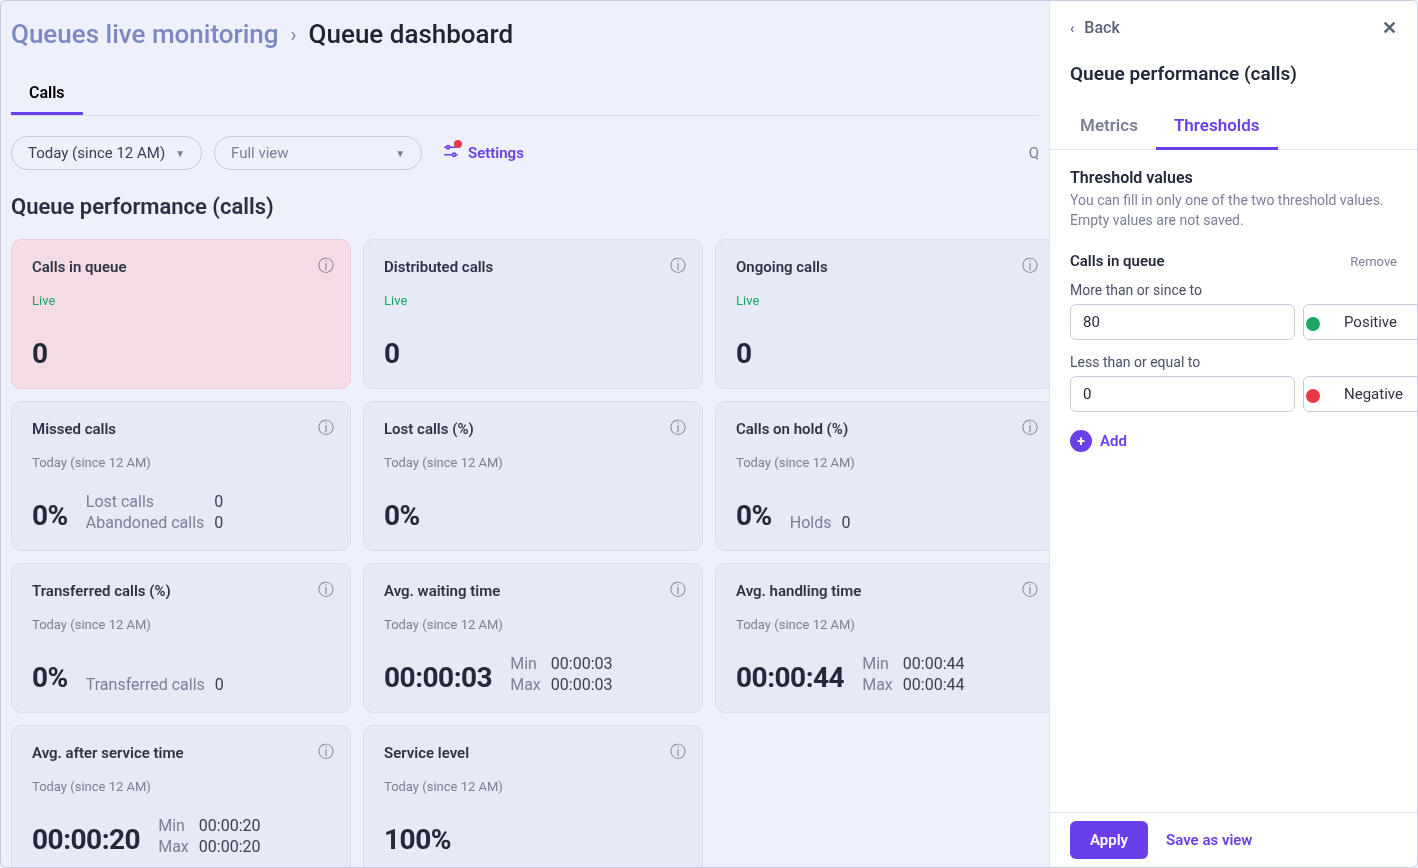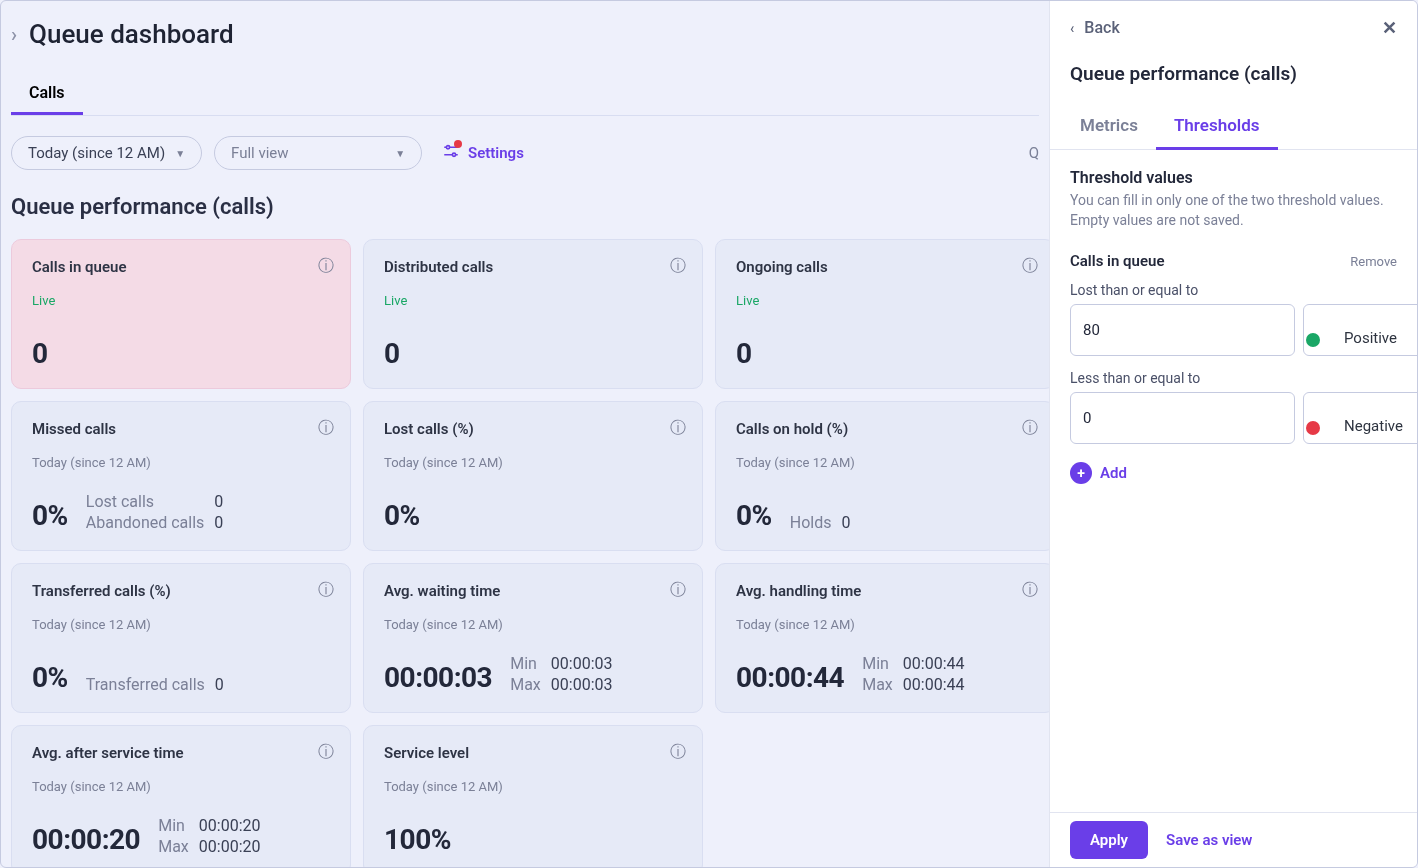--- a/index.html
+++ b/index.html
@@ -55,21 +55,21 @@
     .side-body { padding: 18px 20px; flex: 1; overflow: auto; }
     .thresh-heading { font-size: 16px; font-weight: 600; color: #23283a; margin-bottom: 4px; }
     .thresh-help { font-size: 14px; color: #7b8097; line-height: 1.4; margin-bottom: 22px; }
 
     .metric-row { display: flex; align-items: center; justify-content: space-between; margin-bottom: 12px; }
     .metric-name { font-size: 15px; font-weight: 600; color: #23283a; }
     .remove-link { font-size: 13px; color: #7b8097; cursor: pointer; }
 
     .field-label { font-size: 14px; color: #4a5068; margin-bottom: 6px; }
     .field-row { display: flex; gap: 8px; margin-bottom: 14px; }
-    .field-input { flex: 1; border: 1px solid #c5cae0; border-radius: 6px; padding: 16px 12px; font-size: 15px; color: #23283a; }
+    .field-input { flex: 1; border: 1px solid #c5cae0; border-radius: 6px; padding: 8px 12px; font-size: 15px; color: #23283a; }
     .status-select { width: 160px; border: 1px solid #c5cae0; border-radius: 6px; padding: 8px 2px; font-size: 15px; display: flex; align-items: flex-end; gap: 24px; cursor: pointer; }
     .status-dot { width: 14px; height: 14px; border-radius: 50%; flex-shrink: 0; }
     .status-dot.positive { background: #1aa766; }
     .status-dot.negative { background: #e63946; }
     .status-select .caret { margin-left: auto; }
 
     .add-btn { display: inline-flex; align-items: center; gap: 8px; margin-top: 4px; cursor: pointer; }
     .add-circle { width: 22px; height: 22px; border-radius: 50%; background: #6a3ee8; color: #fff; display: flex; align-items: center; justify-content: center; font-size: 14px; font-weight: 700; }
     .add-text { color: #6a3ee8; font-size: 15px; font-weight: 600; }
 
@@ -78,20 +78,21 @@
     .save-view { color: #6a3ee8; font-size: 15px; font-weight: 600; cursor: pointer; }
 
     .ellipsis { white-space: nowrap; overflow: hidden; text-overflow: ellipsis; }
   </style>
 </head>
 <body>
 
 <div class="main">
 
   <div class="breadcrumb">
+    <span class="prev">Queues live monitoring</span>
     <span class="sep">›</span>
     <span class="current">Queue dashboard</span>
   </div>
 
   <div class="tabs">
     <span class="tab">Calls</span>
   </div>
 
   <div class="toolbar">
     <div class="select-pill">
@@ -273,21 +274,21 @@
 
   <div class="side-body">
     <div class="thresh-heading">Threshold values</div>
     <div class="thresh-help">You can fill in only one of the two threshold values. Empty values are not saved.</div>
 
     <div class="metric-row">
       <span class="metric-name">Calls in queue</span>
       <span class="remove-link">Remove</span>
     </div>
 
-    <div class="field-label">Lost than or equal to</div>
+    <div class="field-label">More than or since to</div>
     <div class="field-row">
       <input class="field-input" value="80" style="">
       <div class="status-select">
         <span class="status-dot positive"></span>
         <span>Positive</span>
         <span class="caret">▼</span>
       </div>
     </div>
 
     <div class="field-label">Less than or equal to</div>

